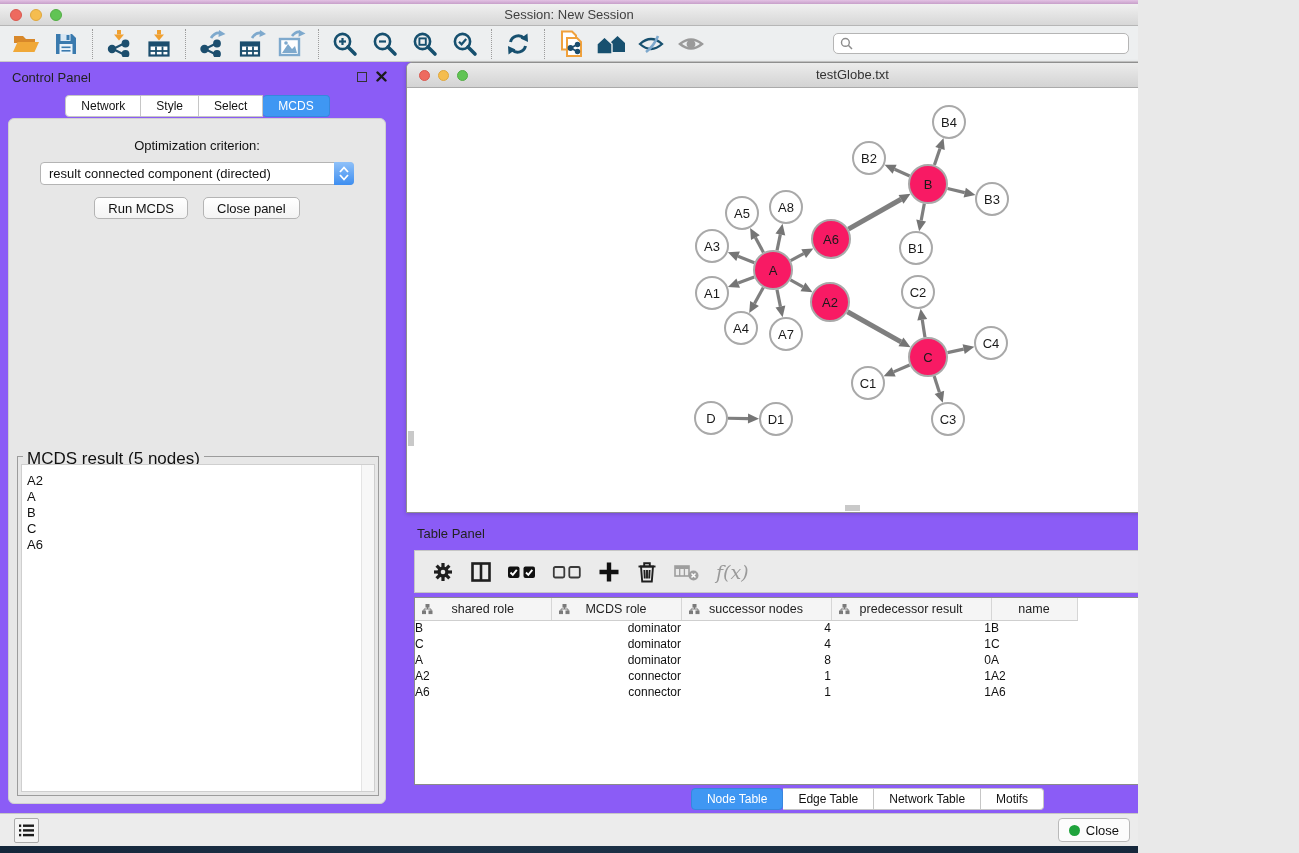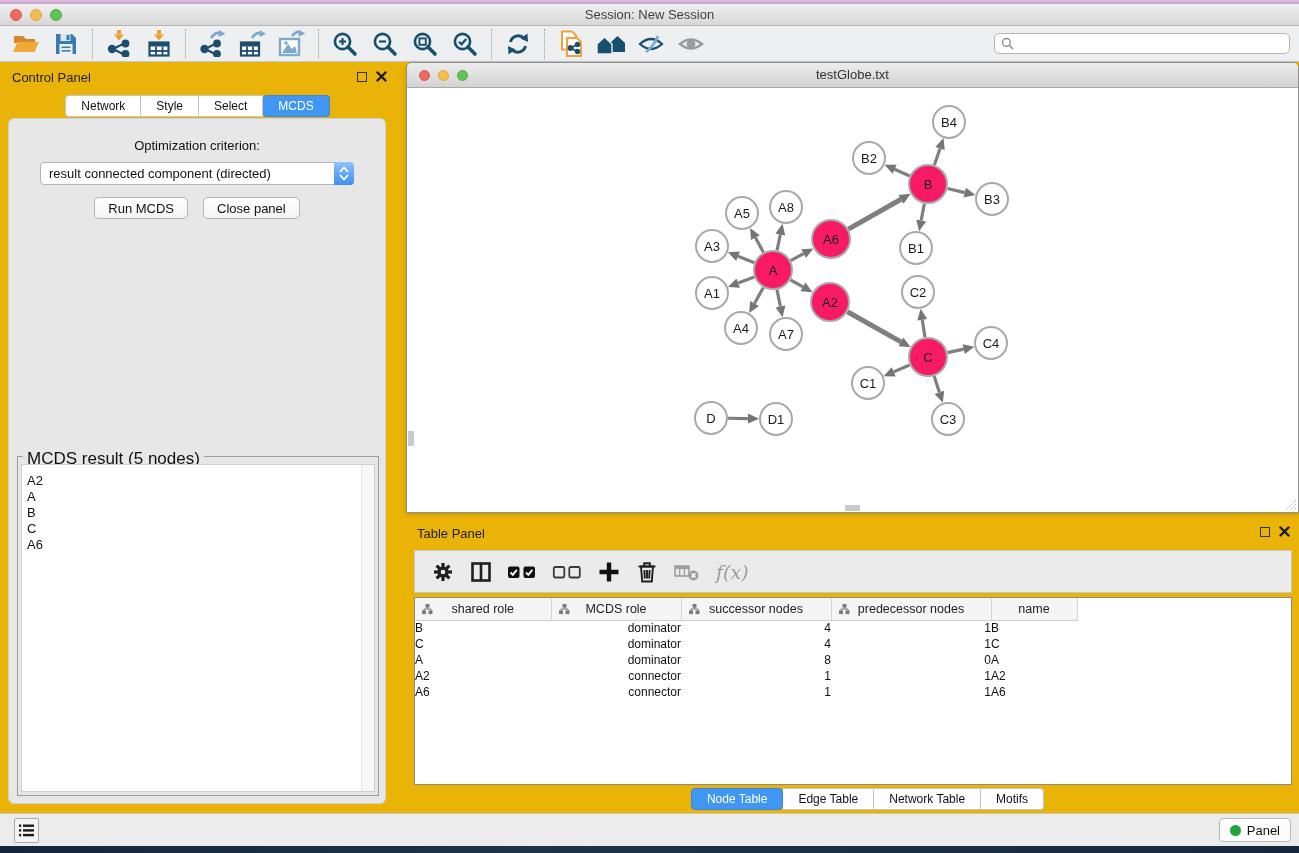--- a/index.html
+++ b/index.html
@@ -1,17 +1,17 @@
 <!DOCTYPE html>
 <html><head>
 <meta charset="utf-8">
 <style>
   * { margin:0; padding:0; box-sizing:border-box; }
   body { font-family:"Liberation Sans", sans-serif; background:#e9e9e9; }
-  .app { position:relative; width:1299px; height:853px; overflow:hidden; background:#eab308; }
+  .app { position:relative; width:1138px; height:853px; overflow:hidden; background:#8b5cf6; }
 
   
   .desk-top { position:absolute; left:0; top:0; width:100%; height:4px; background:linear-gradient(#e3c2e4,#c79fc9); }
   .desk-bottom { position:absolute; left:0; top:846px; width:100%; height:7px; background:linear-gradient(90deg,#14263a,#1d3349 40%,#16283c); }
 
   
   .titlebar { position:absolute; left:0; top:4px; width:100%; height:22px;
     background:linear-gradient(#f0f0f0,#d7d7d7); border-bottom:1px solid #b6b6b6; }
   .lights { position:absolute; left:10px; top:5px; display:flex; gap:8px; }
   .light { width:12px; height:12px; border-radius:50%; display:inline-block; }
@@ -528,21 +528,21 @@
               <th><svg width="11" height="11" viewBox="0 0 11 11" class="th-icon">
                   <g stroke="#7a7a7a" fill="#7a7a7a" stroke-width="1">
                     <rect x="4" y="0.5" width="3" height="2.6"></rect>
                     <line x1="5.5" y1="3" x2="5.5" y2="5"></line>
                     <line x1="2" y1="5" x2="9" y2="5"></line>
                     <line x1="2" y1="5" x2="2" y2="7"></line>
                     <line x1="9" y1="5" x2="9" y2="7"></line>
                     <rect x="0.5" y="7" width="3" height="2.6"></rect>
                     <rect x="7" y="7" width="3" height="2.6"></rect>
                   </g>
-                </svg><span>predecessor nodes</span></th>
+                </svg><span>predecessor result</span></th>
               <th><span>name</span></th>
               <th class="filler"></th>
             </tr>
           </thead>
         <tbody>
             <tr>
               <td class="al">B</td>
               <td class="al2">dominator</td>
               <td class="ar">4</td>
               <td class="ar2">1</td>
@@ -601,18 +601,18 @@
             <rect x="4" y="0.5" width="11" height="2.4"></rect>
           <rect x="0" y="5.2" width="2.2" height="2.4"></rect>
             <rect x="4" y="5.2" width="11" height="2.4"></rect>
           <rect x="0" y="9.9" width="2.2" height="2.4"></rect>
             <rect x="4" y="9.9" width="11" height="2.4"></rect>
         </g>
       </svg>
     </div>
     <div class="memory-btn">
       <span class="memory-dot"></span>
-      <span>Panel</span>
+      <span>Close</span>
     </div>
   </div>
 
   <div class="desk-bottom"></div>
 </div>
 
 </body></html>

